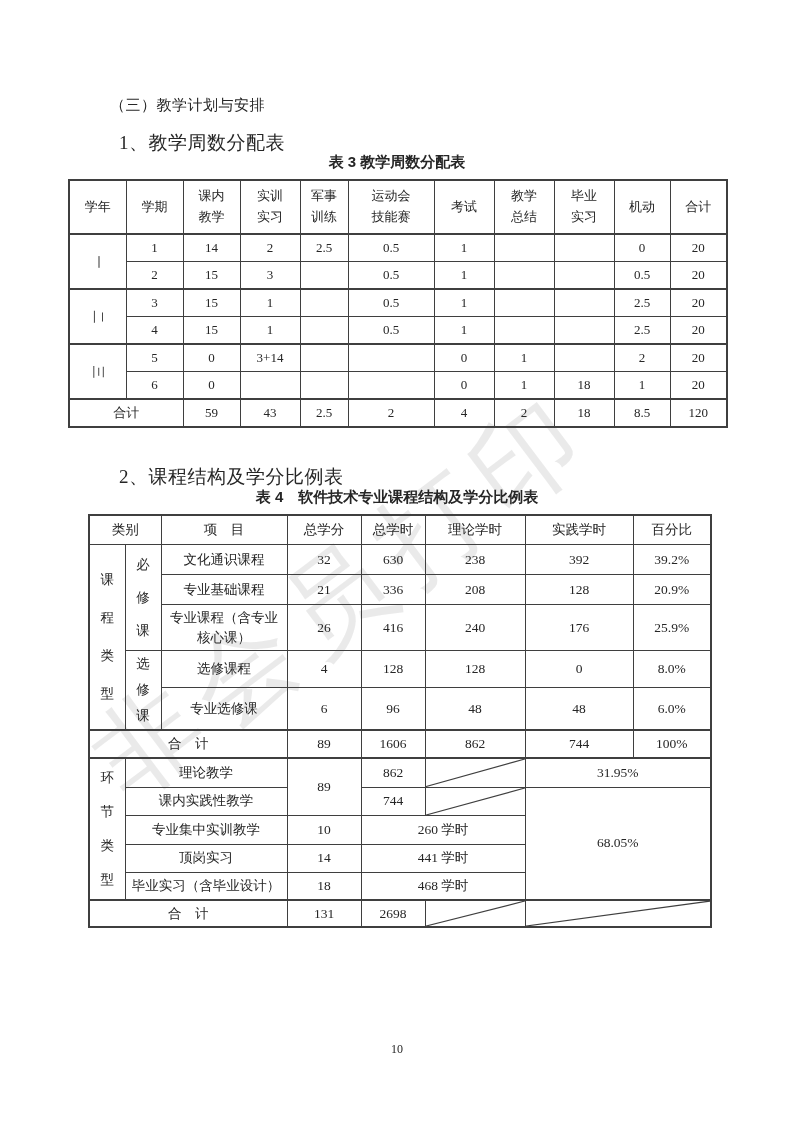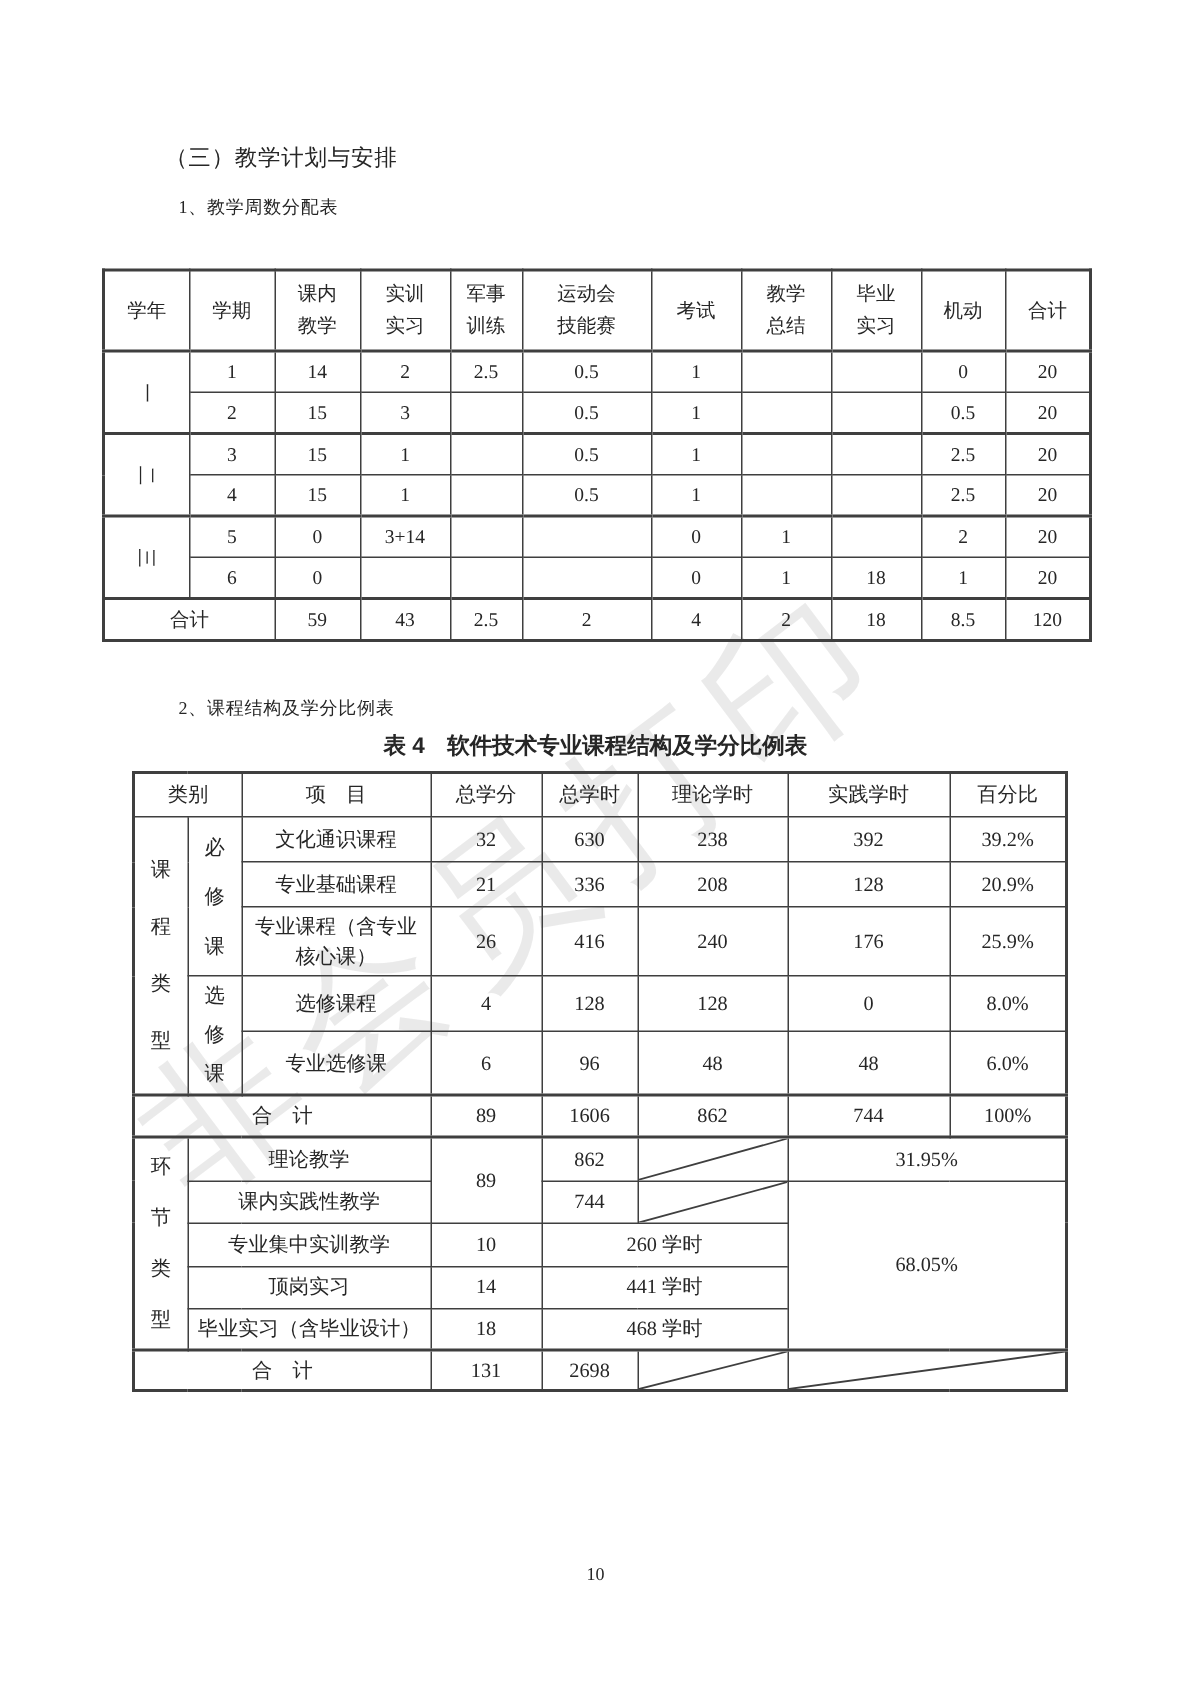--- a/index.html
+++ b/index.html
@@ -11,21 +11,21 @@
   
   .wm {
     position:absolute; left:150px; top:690px; z-index:0;
     font-family:"Liberation Sans","DejaVu Sans",sans-serif;
     font-size:104px; letter-spacing:14px; white-space:nowrap;
     color:#bdbdbd; opacity:0.30;
     transform:rotate(-37deg); transform-origin:left bottom;
   }
   
   .h-section { position:absolute; left:110px; top:96px;  font-size:15px; letter-spacing:0.5px; z-index:1; }
-  .h-sub     { position:absolute; font-size:12px; letter-spacing:0.5px; z-index:1; }
+  .h-sub     { position:absolute; font-size:19px; letter-spacing:0.5px; z-index:1; }
   .h-sub1    { left:119px; top:130px; }
   .h-sub2    { left:119px; top:464px; }
   .cap {
     position:absolute; left:0; width:794px; text-align:center; z-index:1;
     font-family:"Liberation Sans","DejaVu Sans",sans-serif;
     font-weight:bold; font-size:15px;
   }
   .cap3 { top:153px; }
   .cap4 { top:488px; }
   
@@ -55,20 +55,21 @@
 </style>
 </head>
 <body>
 
 <div class="page">
 
   <div class="wm">非会员打印</div>
 
   <div class="h-section">（三）教学计划与安排</div>
   <div class="h-sub h-sub1">1、教学周数分配表</div>
+  <div class="cap cap3">表 3 教学周数分配表</div>
 
   <table class="t3">
     <colgroup>
       <col style="width:57px">
         <col style="width:57px">
         <col style="width:57px">
         <col style="width:60px">
       <col style="width:48px">
         <col style="width:86px">
         <col style="width:60px">

